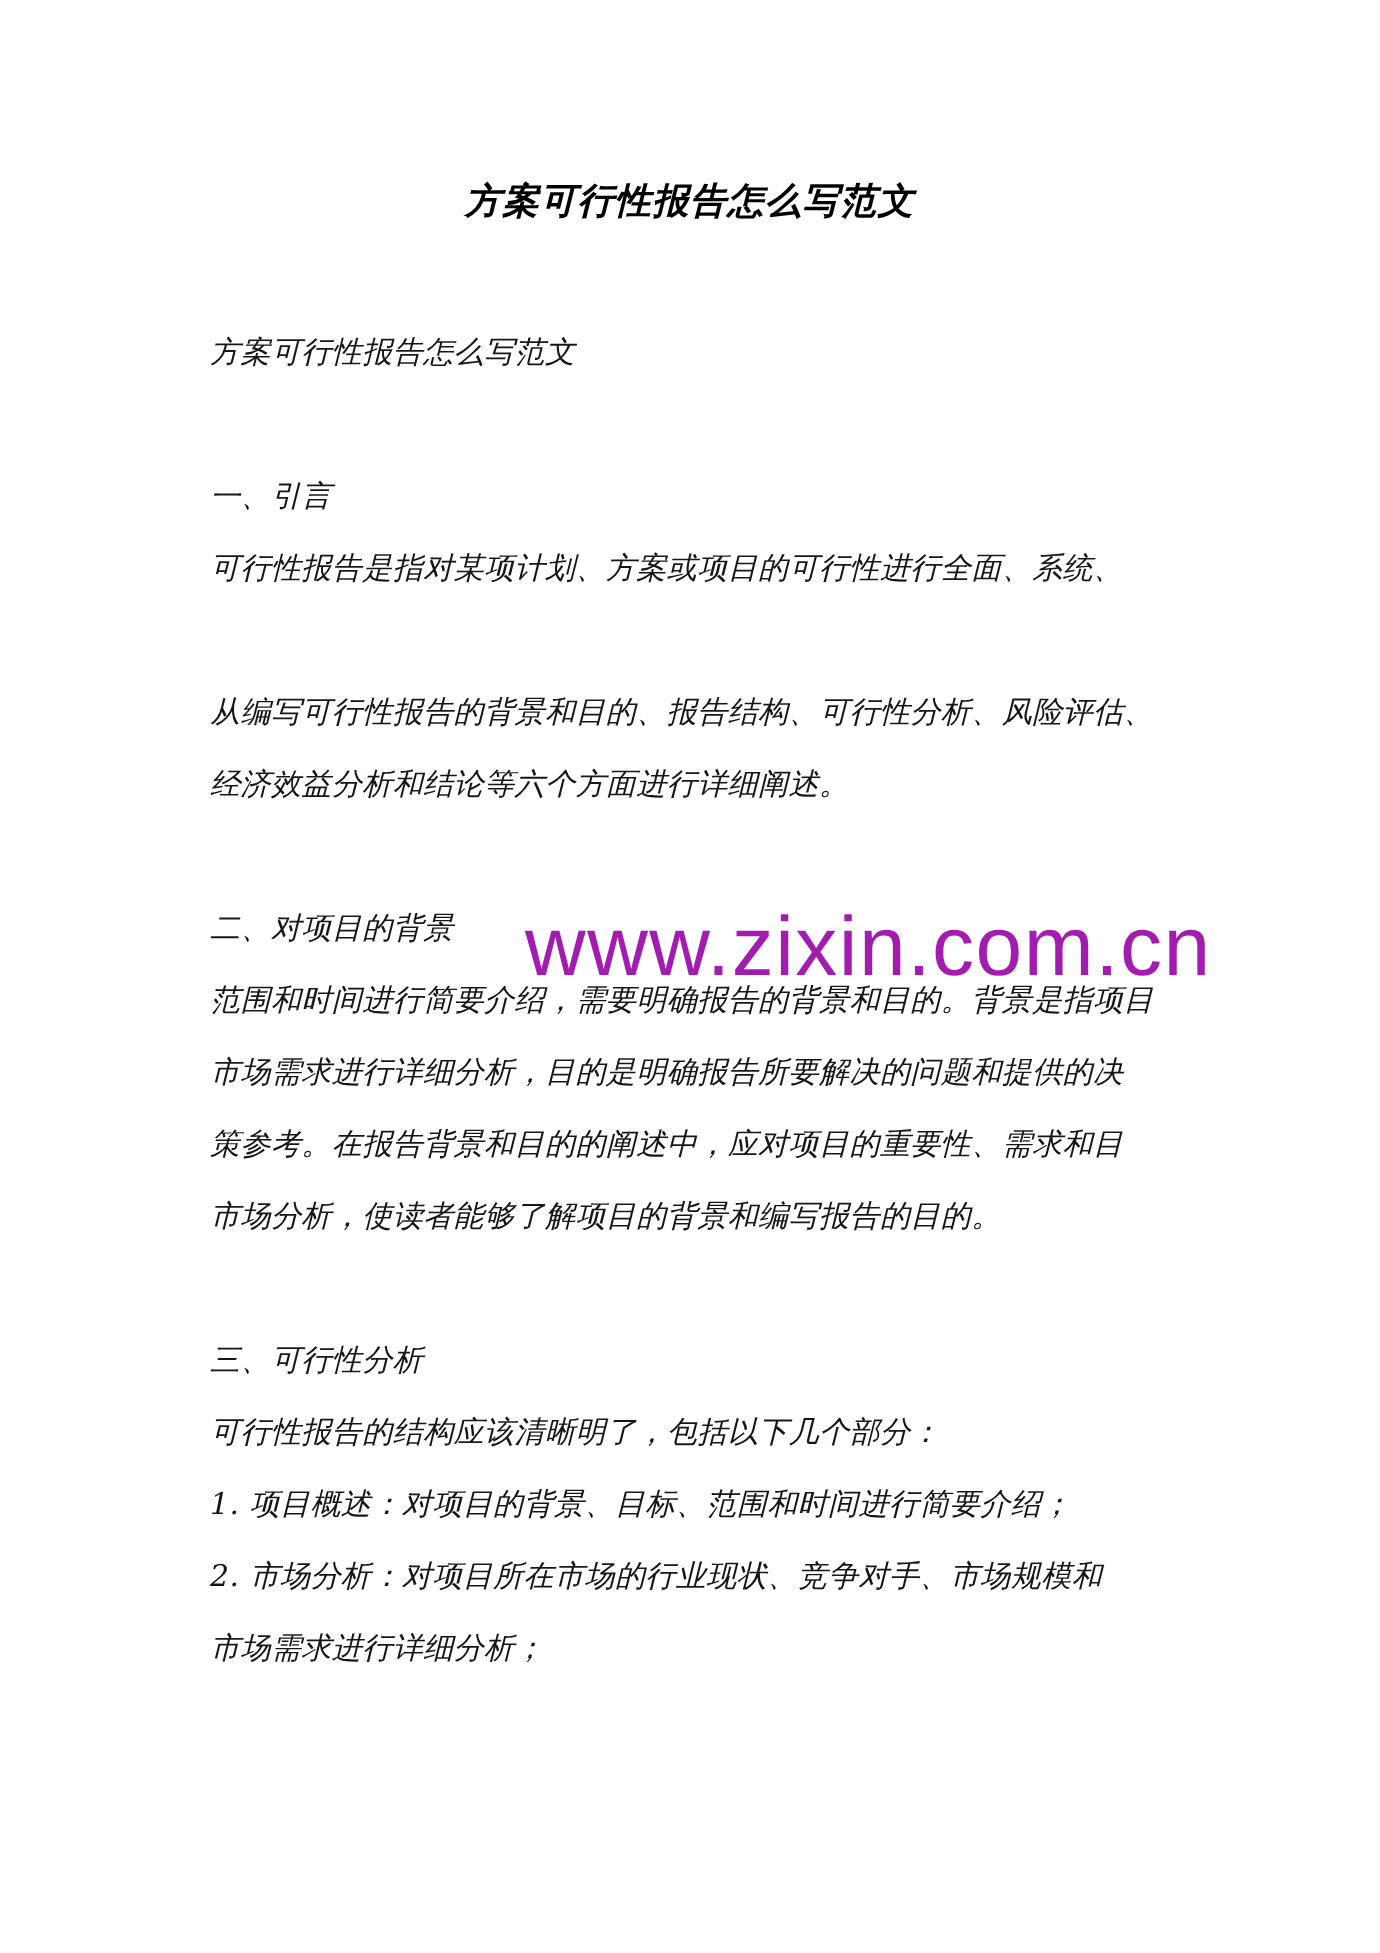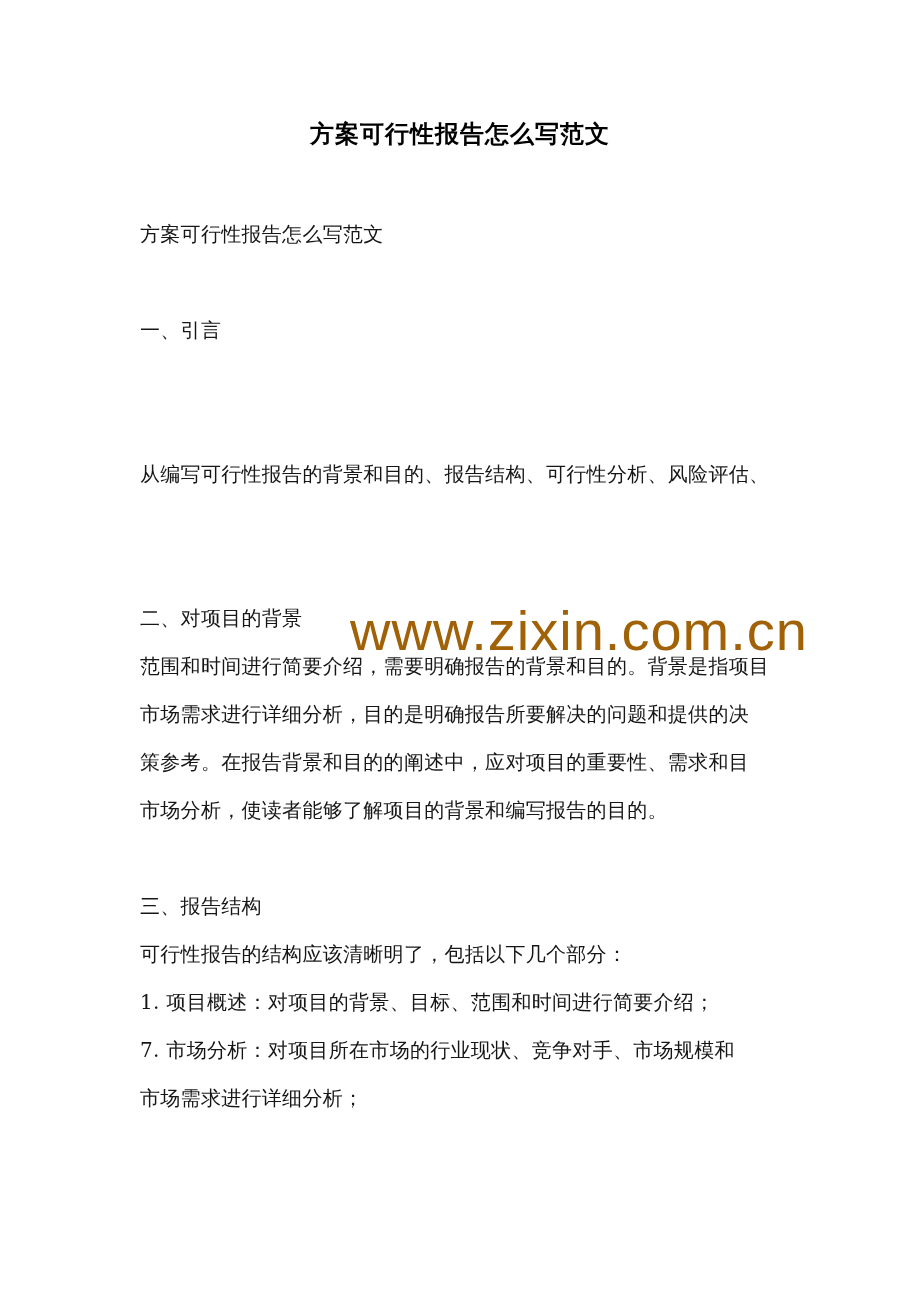--- a/index.html
+++ b/index.html
@@ -41,45 +41,47 @@
       white-space: nowrap;
       letter-spacing: 0.3px;
       color: #161616;
     }
     .watermark {
       position: absolute;
       left: 350px;
       top: 598px;
       font-family: "Liberation Sans", "DejaVu Sans", sans-serif;
       font-size: 56px;
-      color: #a16207;
+      color: #a21caf;
       letter-spacing: 1px;
       z-index: 0;
       pointer-events: none;
       user-select: none;
     }
-    .line, .title { z-index: 1; }
+    .line, .title { z-index: 1; font-style: italic; }
   </style>
 </head>
 <body>
 
 <div class="page">
   <div class="watermark">www.zixin.com.cn</div>
 
   <div class="title">方案可行性报告怎么写范文</div>
 
   <div class="line" style="top:220px">方案可行性报告怎么写范文</div>
 
   <div class="line" style="top:316px">一、引言</div>
+  <div class="line" style="top:364px">可行性报告是指对某项计划、方案或项目的可行性进行全面、系统、</div>
   <div class="line" style="top:460px">从编写可行性报告的背景和目的、报告结构、可行性分析、风险评估、</div>
+  <div class="line" style="top:508px">经济效益分析和结论等六个方面进行详细阐述。</div>
 
   <div class="line" style="top:604px">二、对项目的背景</div>
   <div class="line" style="top:652px">范围和时间进行简要介绍，需要明确报告的背景和目的。背景是指项目</div>
   <div class="line" style="top:700px">市场需求进行详细分析，目的是明确报告所要解决的问题和提供的决</div>
   <div class="line" style="top:748px">策参考。在报告背景和目的的阐述中，应对项目的重要性、需求和目</div>
   <div class="line" style="top:796px">市场分析，使读者能够了解项目的背景和编写报告的目的。</div>
 
-  <div class="line" style="top:892px">三、报告结构</div>
+  <div class="line" style="top:892px">三、可行性分析</div>
   <div class="line" style="top:940px">可行性报告的结构应该清晰明了，包括以下几个部分：</div>
   <div class="line" style="top:988px">1. 项目概述：对项目的背景、目标、范围和时间进行简要介绍；</div>
-  <div class="line" style="top:1036px">7. 市场分析：对项目所在市场的行业现状、竞争对手、市场规模和</div>
+  <div class="line" style="top:1036px">2. 市场分析：对项目所在市场的行业现状、竞争对手、市场规模和</div>
   <div class="line" style="top:1084px">市场需求进行详细分析；</div>
 </div>
 
 </body></html>

